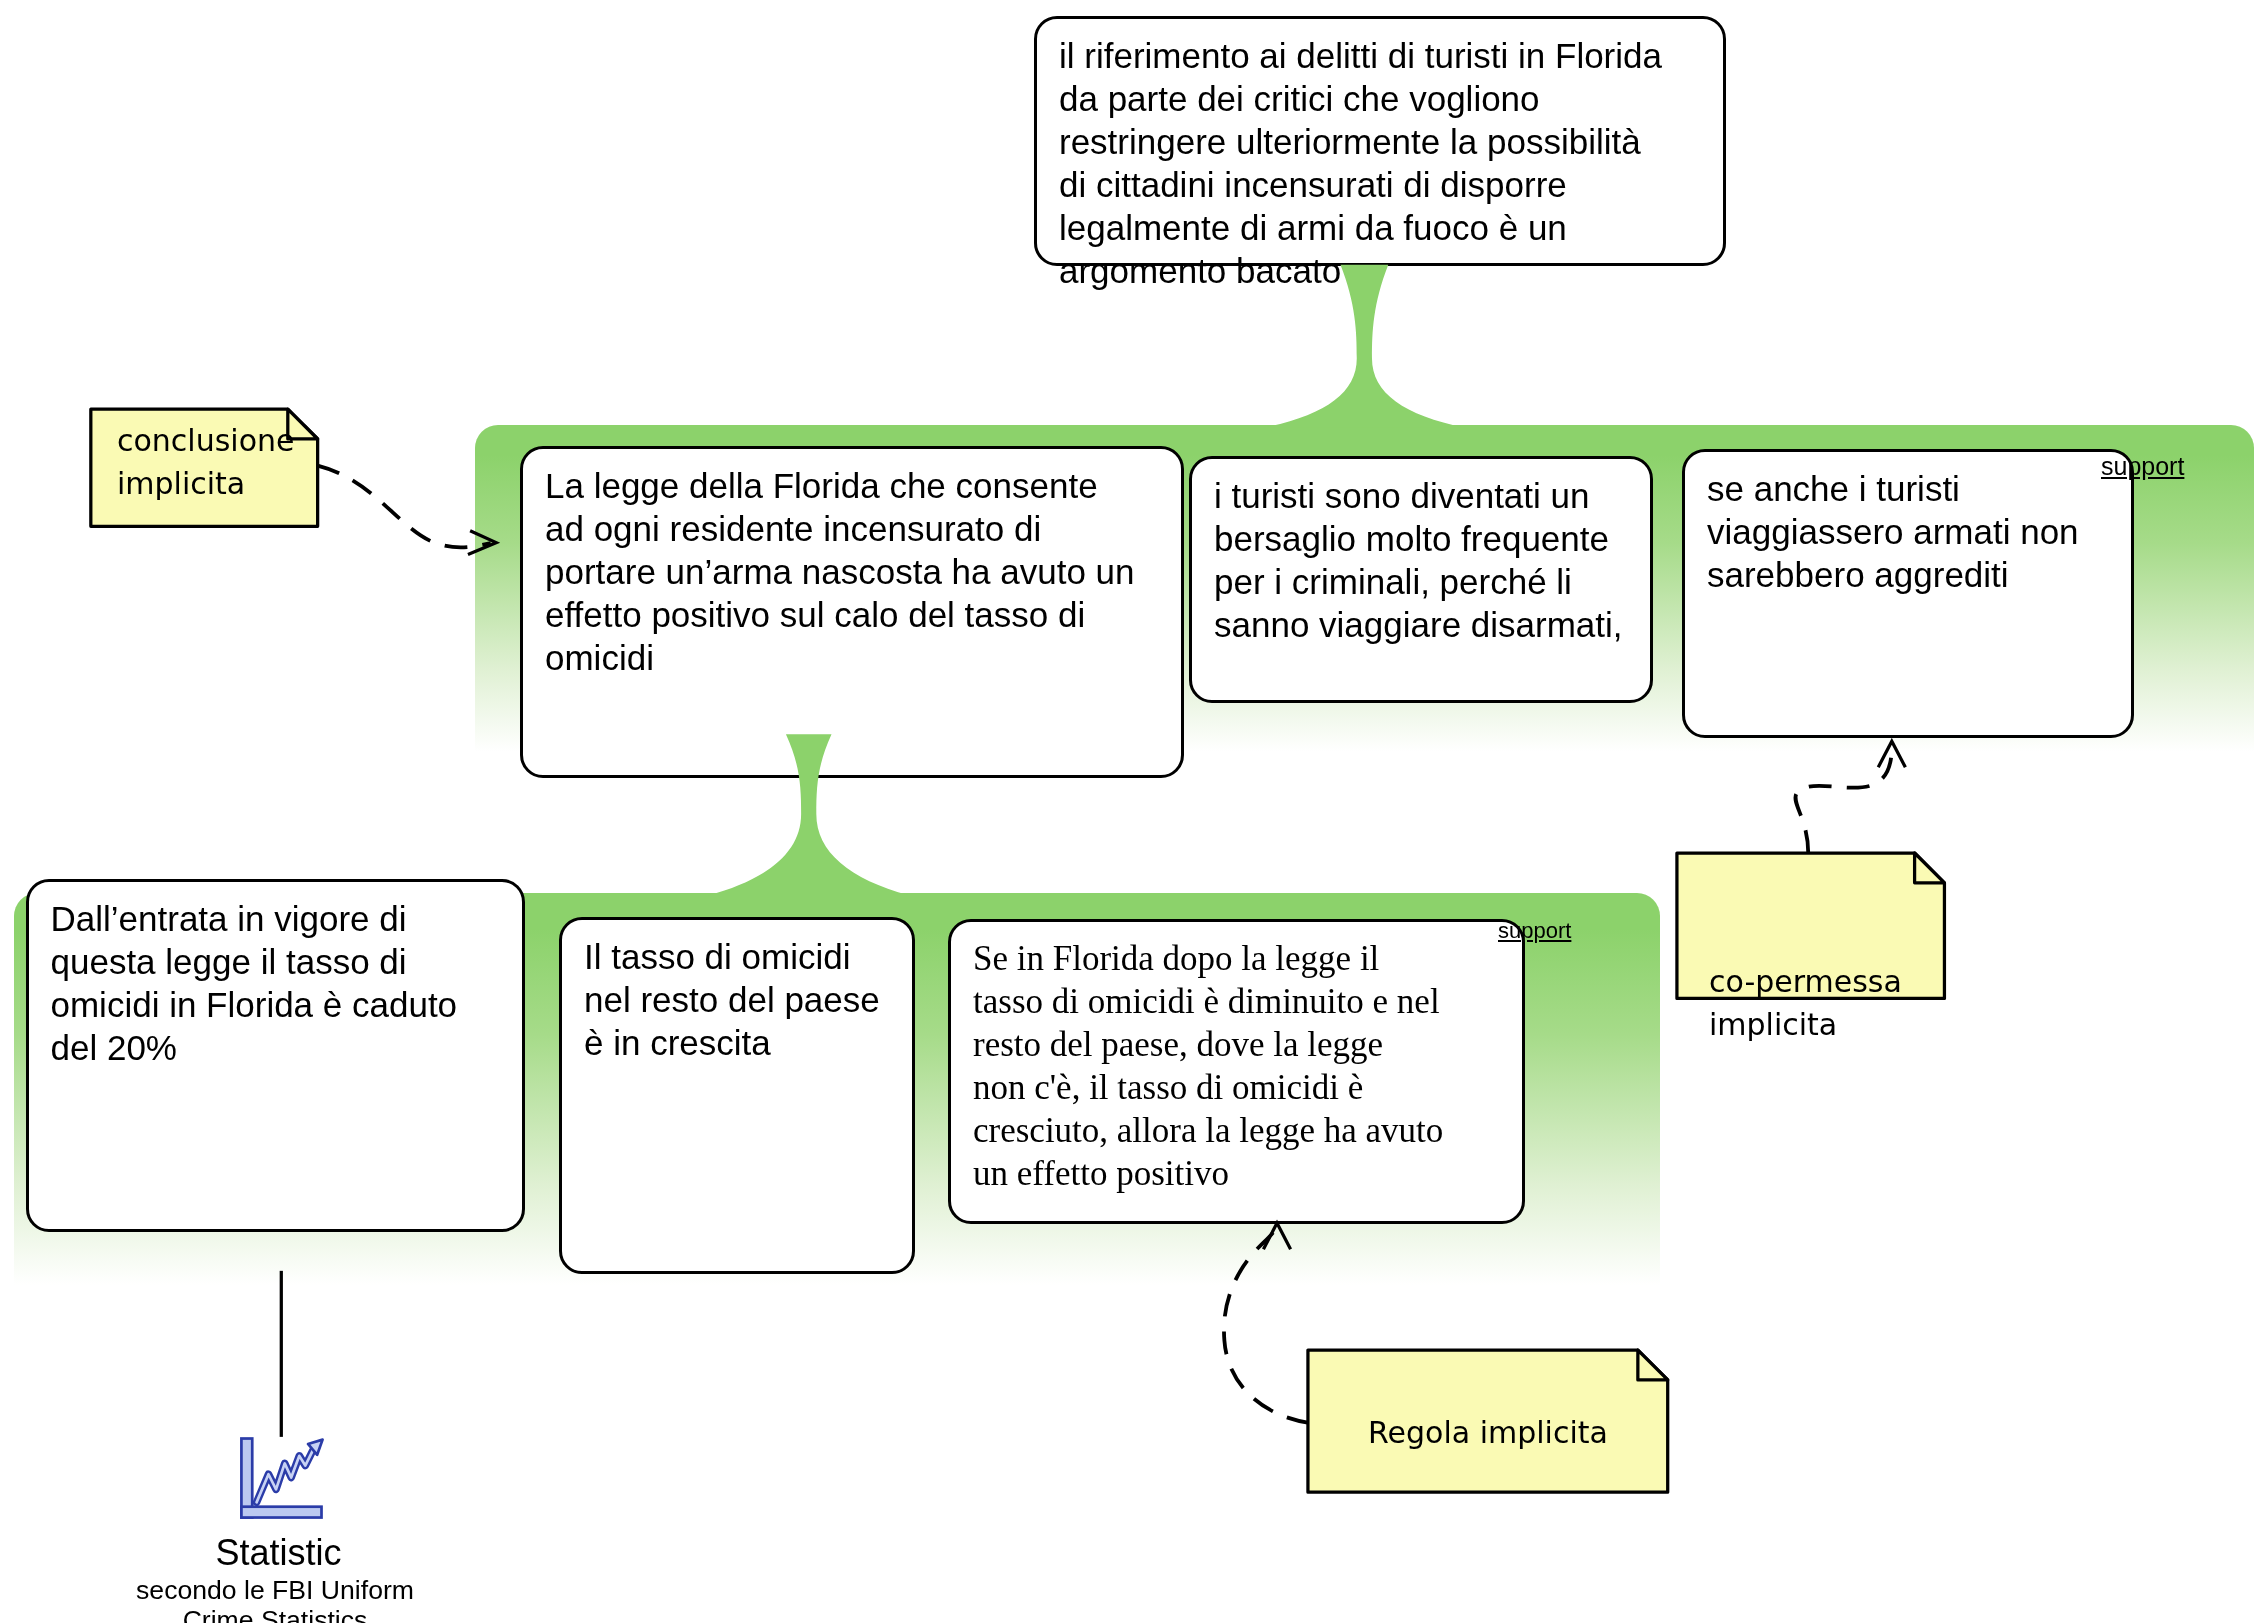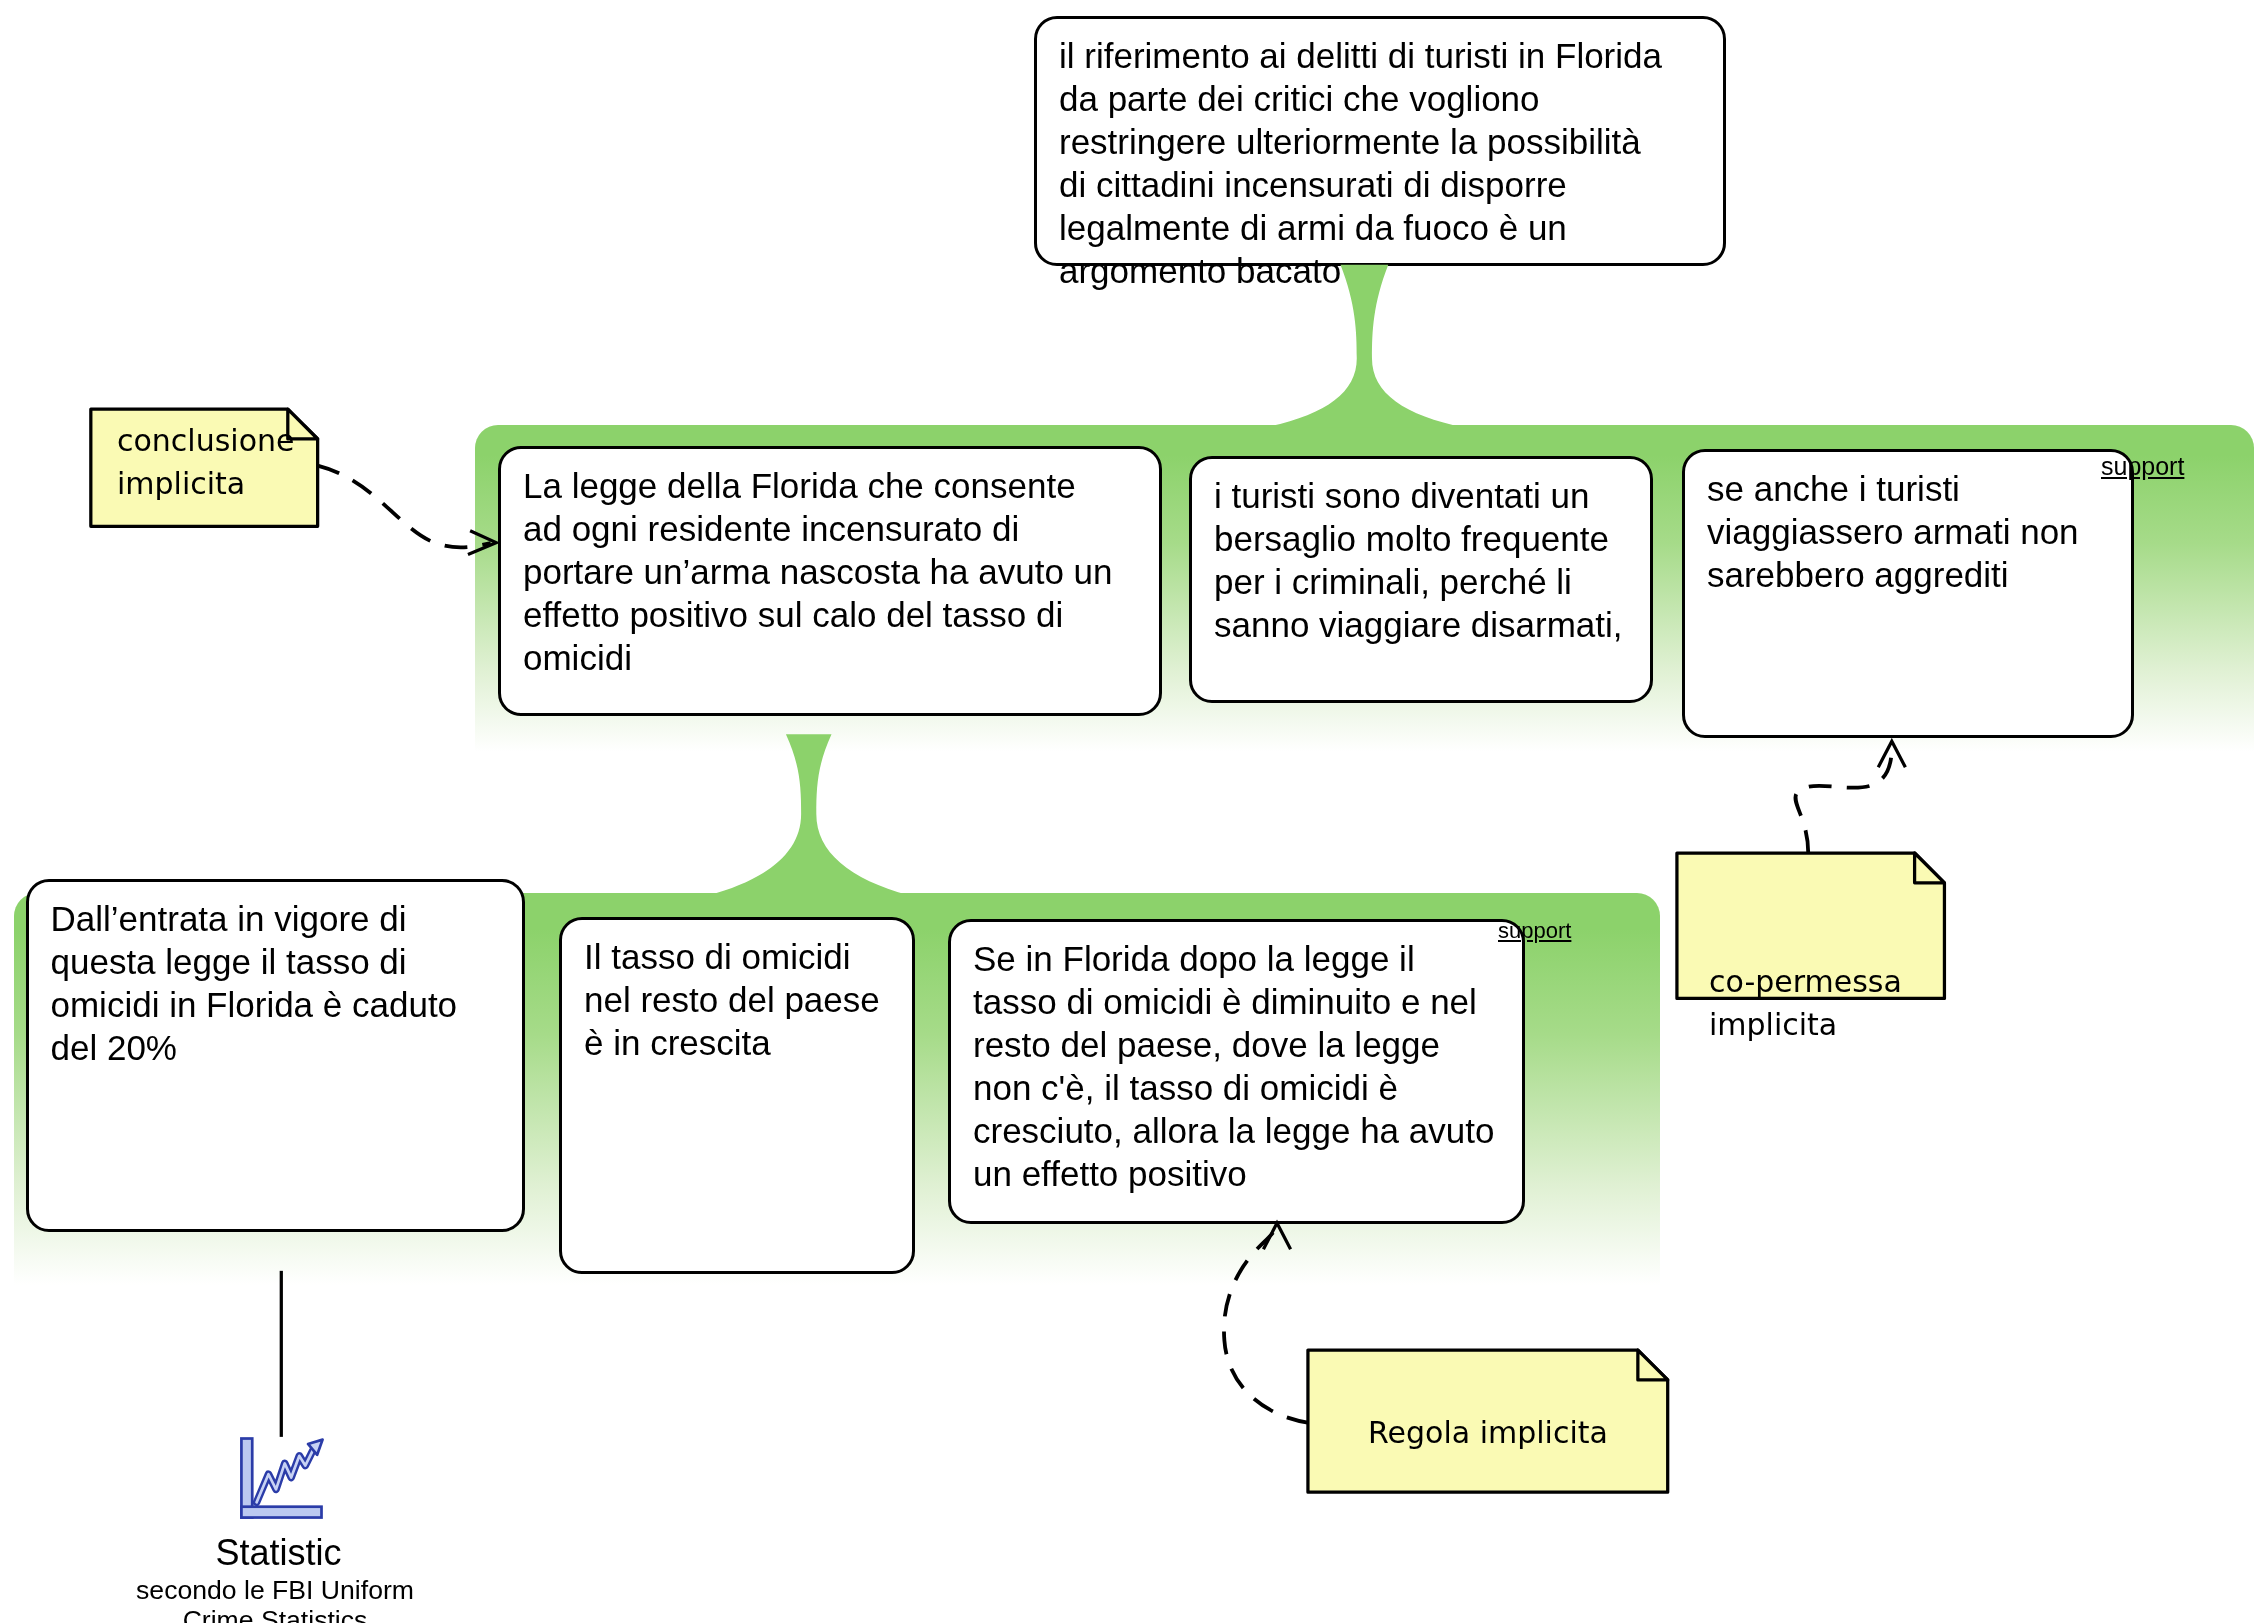--- a/index.html
+++ b/index.html
@@ -12,26 +12,26 @@
   #band1{left:475px;top:425px;width:1779px;height:337px;}
   #band2{left:13.6px;top:893px;width:1646px;height:404px;}
   .support-label{position:absolute;font-size:25px;line-height:1.1;text-align:left;white-space:pre-line;text-decoration:underline;}
   #support1{left:2101px;top:453px;width:142px;}
   #support2{left:1498px;top:919px;width:145px;font-size:22px;}
 
   
   .stmt{position:absolute;background:#ffffff;border:3.3px solid #000;border-radius:23px;
         box-sizing:border-box;padding:15px 22px;font-size:35px;line-height:43px;white-space:pre-line;}
   #topBox {left:1034px;top:16.3px;  width:692px;height:250px;}
-  #b1box1 {left:498px; top:446px; width:664px;height:270px;}
+  #b1box1 {left:520px; top:446px; width:664px;height:332px;}
   #b1box2 {left:1189px;top:456px; width:464px; height:247px;}
   #b1box3 {left:1682px;top:449px; width:452px; height:289px;}
   #b2box1 {left:25.5px;  top:879px;width:499px; height:353px;}
   #b2box2 {left:559px;top:917px;width:356px; height:357px;}
-  #b2box3 {left:948px;top:919px;width:577px;height:305px;}
+  #b2box3 {left:948px;top:919px;width:577px;height:305px;font-family:Liberation Serif, serif;}
 
   
   .note-text{position:absolute;font-family:"DejaVu Sans",sans-serif;font-size:30px;line-height:43px;
              white-space:pre-line;z-index:7;}
   #noteConclusioneText{left:117px;top:419px;width:195px;}
   #noteCopermessaText{left:1709px;top:960px;width:233px;}
   #noteRegolaText{left:1308px;top:1411px;width:360px;text-align:center;}
 
   
   #overlay{position:absolute;left:0;top:0;width:2261px;height:1623px;z-index:5;}

